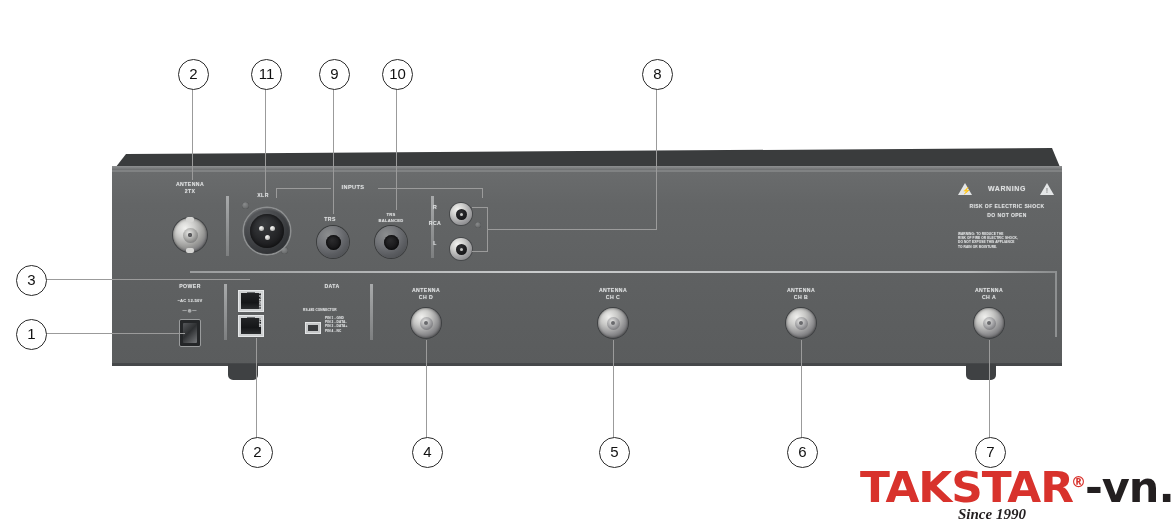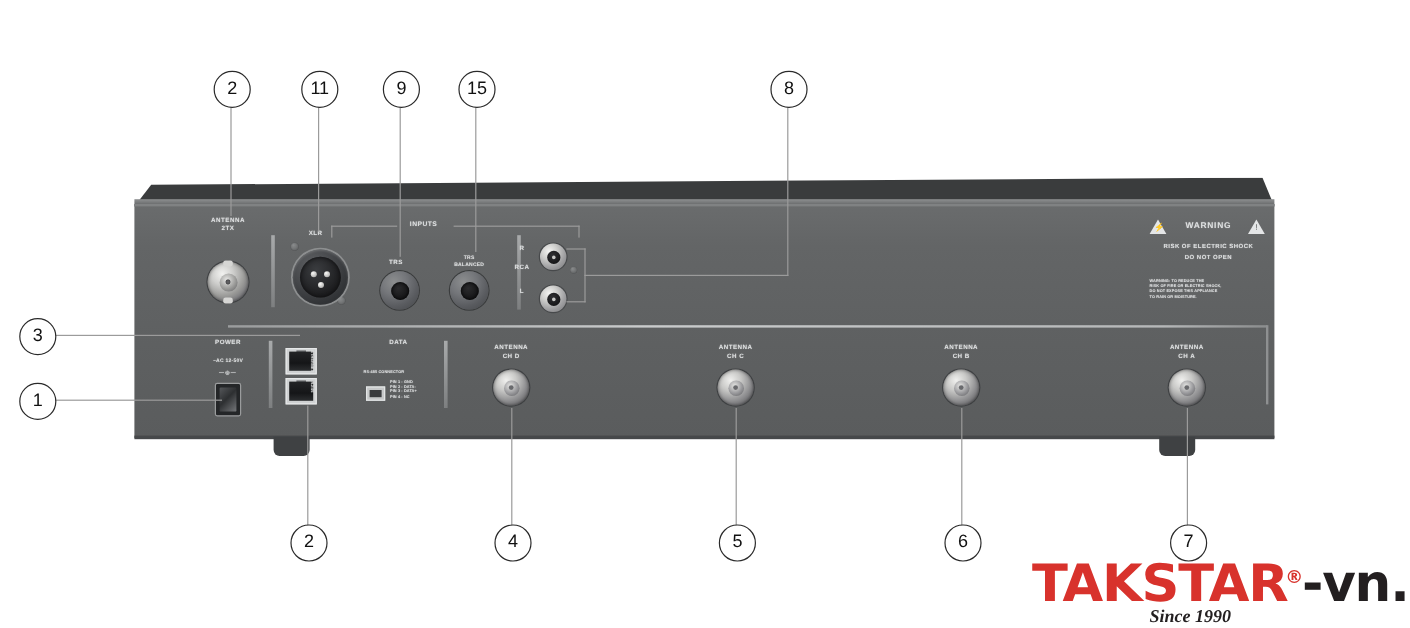--- a/index.html
+++ b/index.html
@@ -268,21 +268,21 @@
   <div class="lead v" style="left:192px;top:88px;height:92px;"></div>
   <div class="callout" style="left:178px;top:59px;">2</div>
 
   <div class="lead v" style="left:265px;top:88px;height:105px;"></div>
   <div class="callout" style="left:251px;top:59px;">11</div>
 
   <div class="lead v" style="left:333px;top:88px;height:126px;"></div>
   <div class="callout" style="left:319px;top:59px;">9</div>
 
   <div class="lead v" style="left:396px;top:88px;height:122px;"></div>
-  <div class="callout" style="left:382px;top:59px;">15</div>
+  <div class="callout" style="left:382px;top:59px;">10</div>
 
   <div class="lead v" style="left:656px;top:88px;height:142px;"></div>
   <div class="lead h" style="left:487px;top:229px;width:170px;"></div>
   <div class="lead v" style="left:487px;top:207px;height:45px;"></div>
   <div class="lead h" style="left:472px;top:207px;width:16px;"></div>
   <div class="lead h" style="left:472px;top:251px;width:16px;"></div>
   <div class="callout" style="left:642px;top:59px;">8</div>
 
   <div class="lead h" style="left:45px;top:279px;width:205px;"></div>
   <div class="callout" style="left:16px;top:265px;">3</div>

